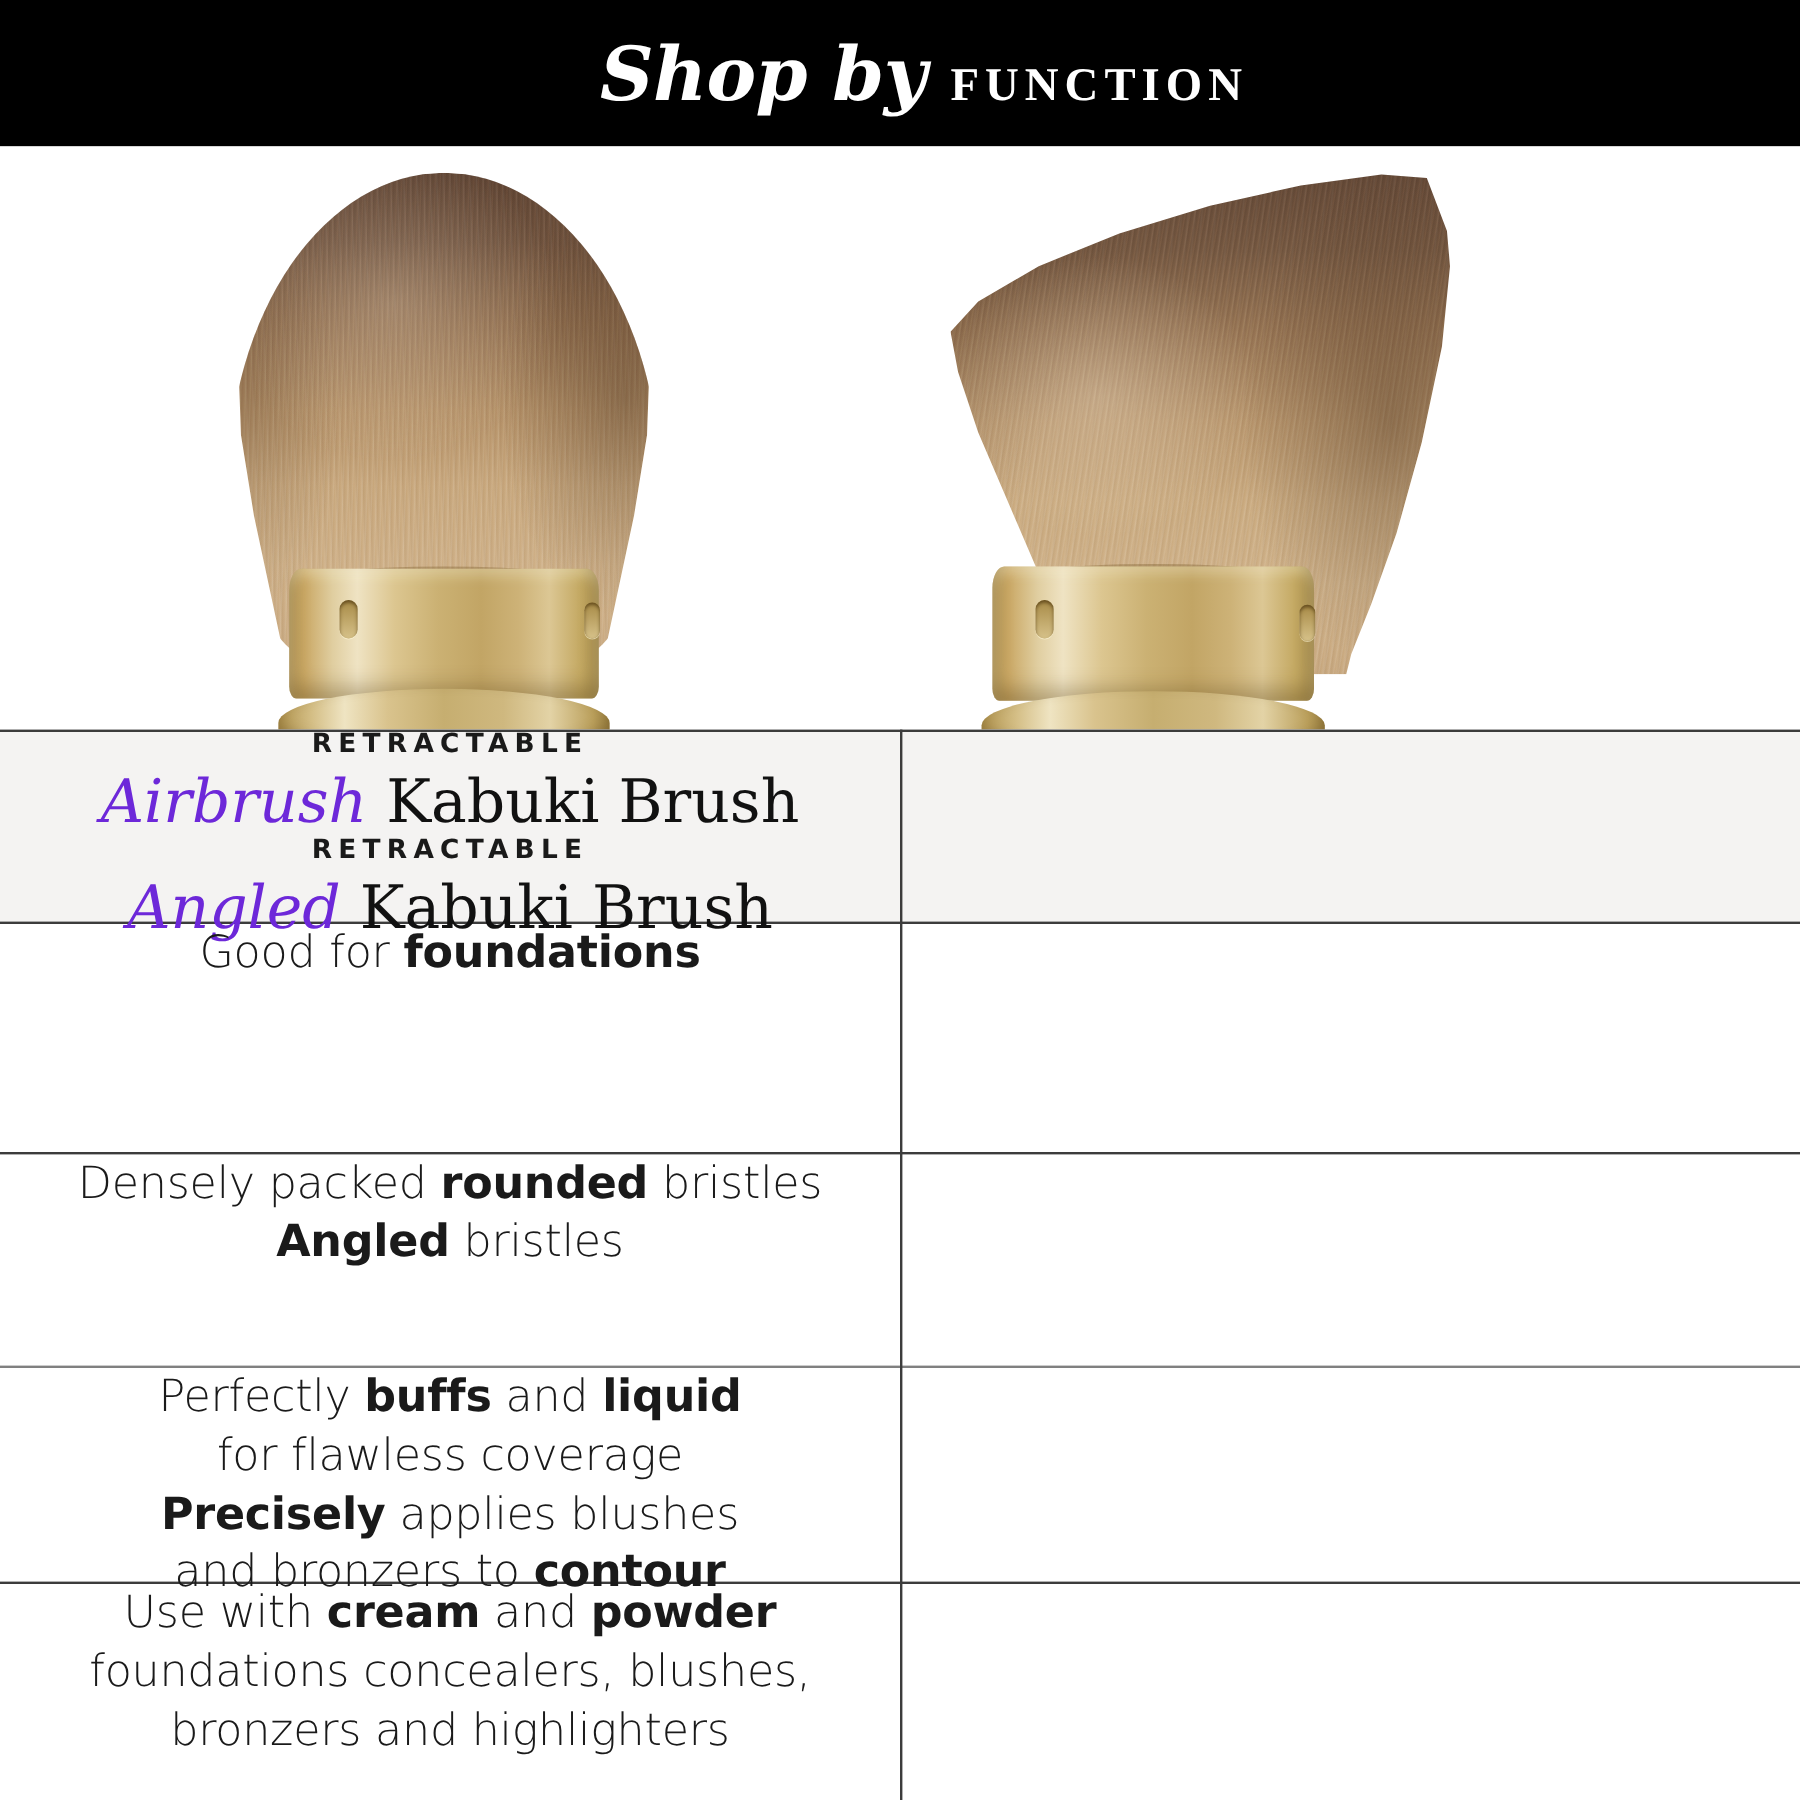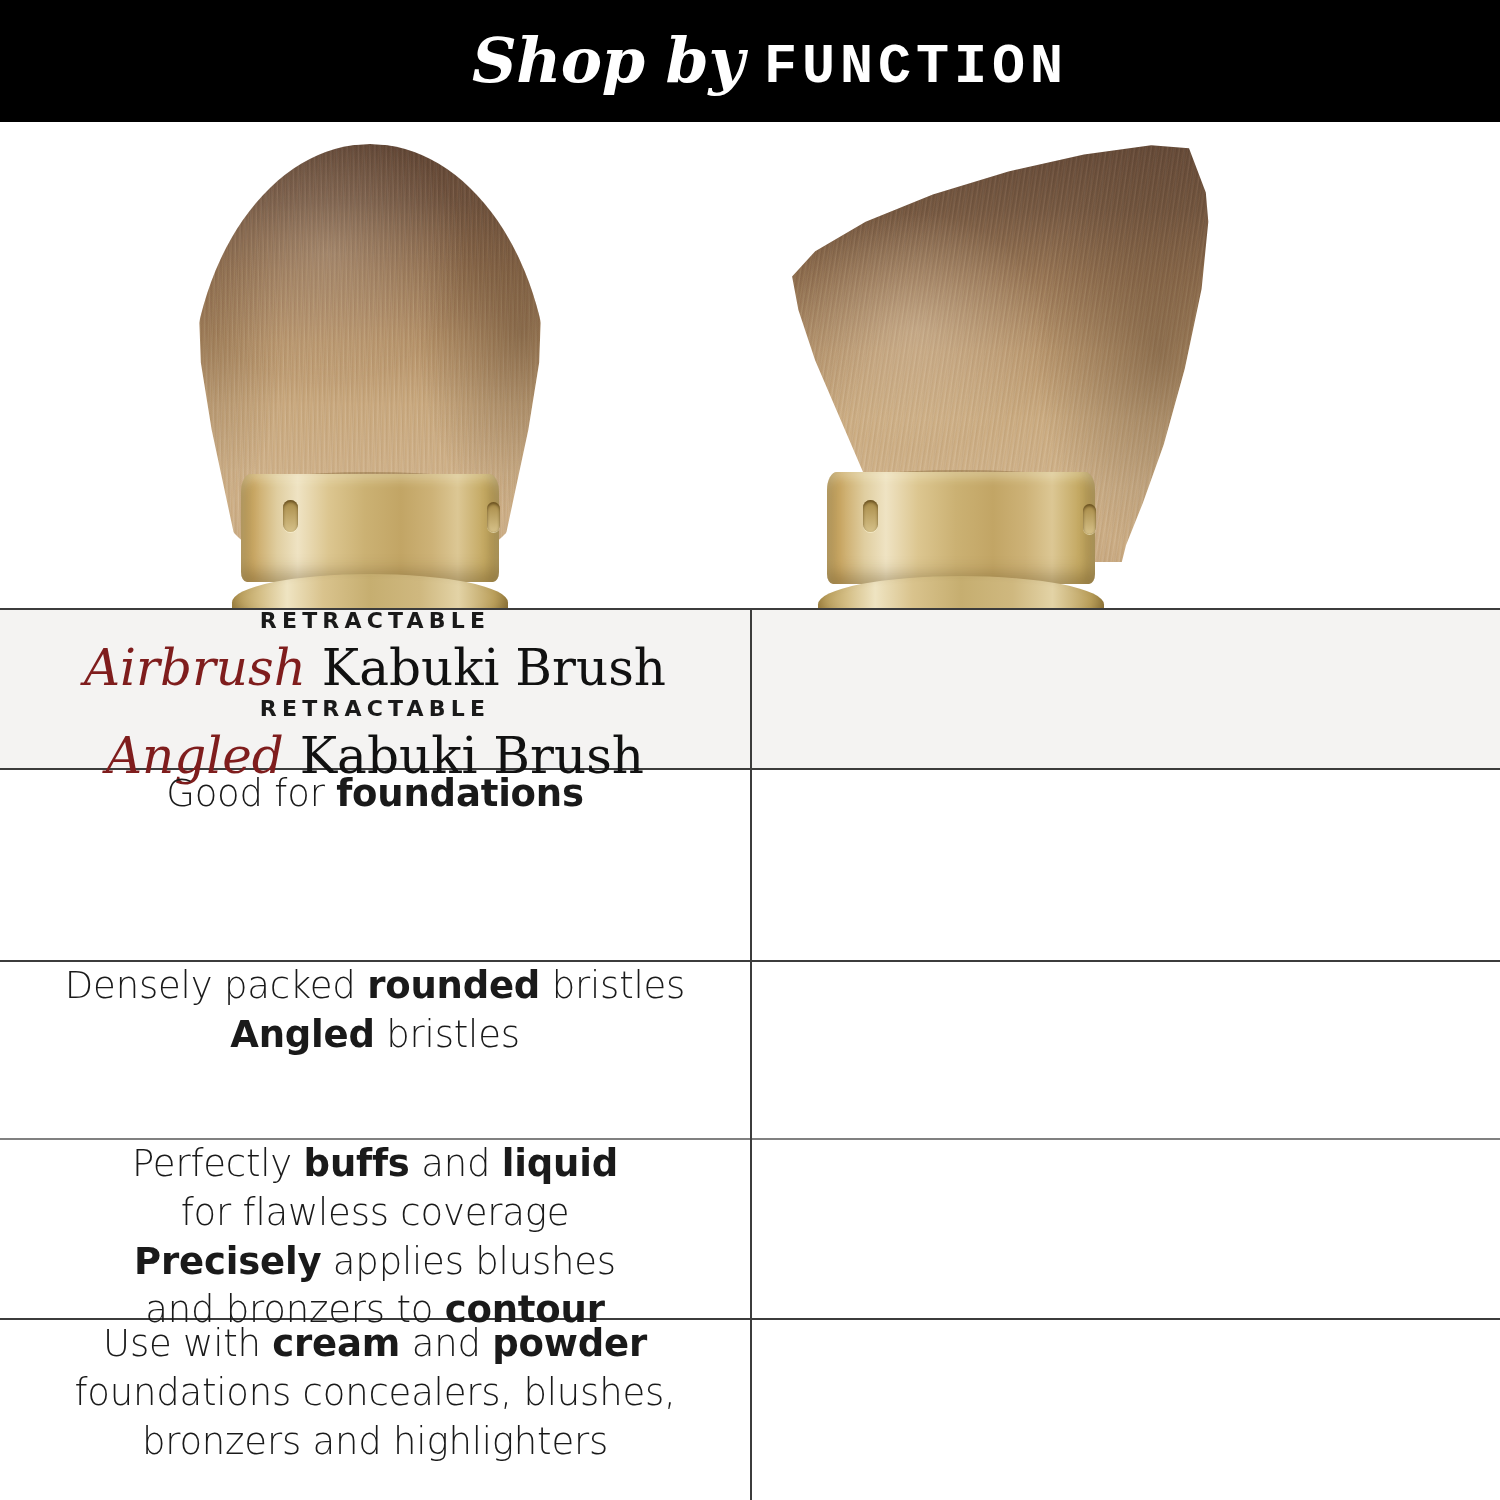--- a/index.html
+++ b/index.html
@@ -22,22 +22,22 @@
     color:#ffffff;white-space:nowrap;
   }
   .h-script{
     font-family:"DejaVu Serif","Liberation Serif",serif;
     font-style:italic;font-weight:700;
     font-size:62px;letter-spacing:-0.5px;
     margin-right:20px;
     margin-left:40px;
   }
   .h-bold{
-    font-family:Liberation Mono, monospace;
-    font-weight:700;font-size:55px;letter-spacing:5px;
+    font-family:Liberation Serif, serif;
+    font-weight:700;font-size:39px;letter-spacing:5px;
   }
 
   
   .hero{
     position:absolute;left:0;top:122px;width:1500px;height:486px;
     background:#ffffff;
     overflow:hidden;
   }
   .hero-cell{position:absolute;top:0;height:486px;width:750px;overflow:hidden;}
   .hero-left{left:0;}
@@ -214,21 +214,21 @@
   .eyebrow{
     font-family:"DejaVu Sans","Liberation Sans",sans-serif;
     font-size:22px;font-weight:600;letter-spacing:5.2px;
     color:#1a1a1a;margin-bottom:8px;
   }
   .prodtitle{
     font-family:"DejaVu Serif","Liberation Serif",serif;
     font-size:50px;color:#111111;white-space:nowrap;line-height:1.1;
   }
   .prodtitle .hl{
-    font-style:italic;color:#7f1d1d;font-weight:400;
+    font-style:italic;color:#6d28d9;font-weight:400;
   }
 
   .feat{
     font-family:"DejaVu Sans","Liberation Sans",sans-serif;
     font-size:37px;line-height:1.32;color:#1a1a1a;font-weight:300;
     letter-spacing:-0.2px;
   }
   .feat b{font-weight:700;}
 </style>
 </head>

